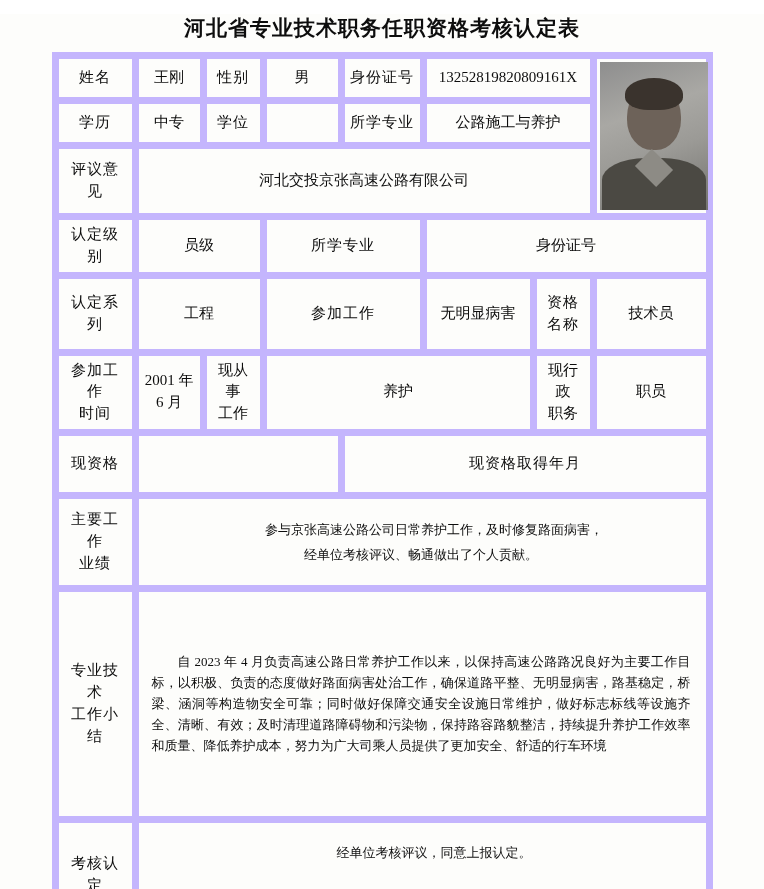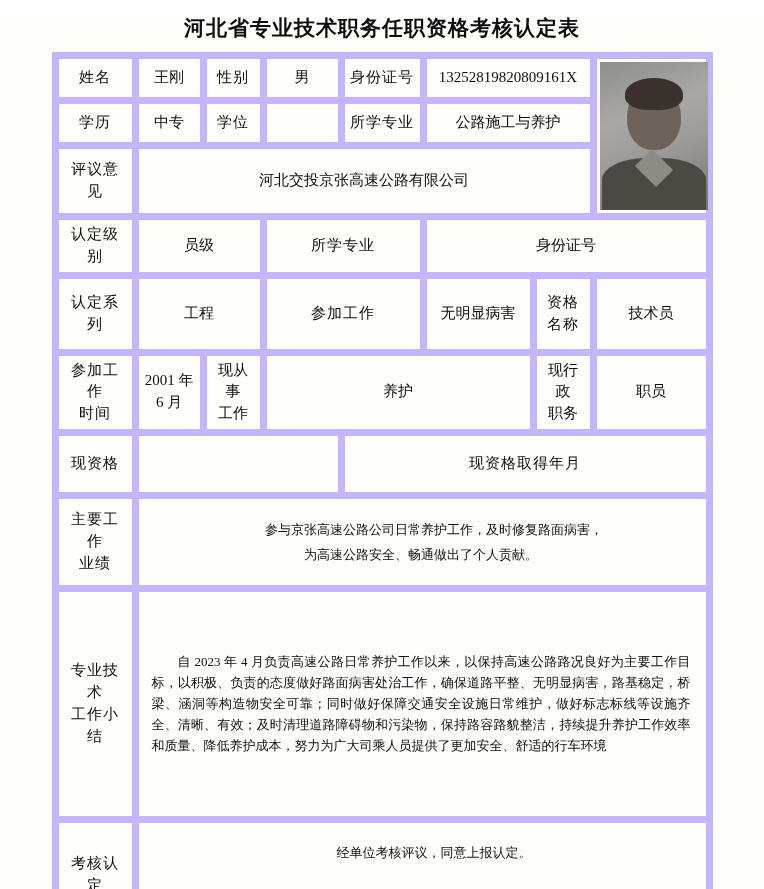--- a/index.html
+++ b/index.html
@@ -236,21 +236,21 @@
       <td class="lbl" colspan="4">现资格取得年月</td>
     </tr>
 
     <tr>
       <td class="lbl stacked" style="height:78px">
         <div>主要工作</div>
         <div>业绩</div>
       </td>
       <td colspan="7" class="text-left">
         <div class="para para-indent">参与京张高速公路公司日常养护工作，及时修复路面病害，</div>
-        <div class="para" style="padding-top:0">为高速公路安全、畅通做出了个人贡献。</div>
+        <div class="para" style="padding-top:0">经单位考核评议、畅通做出了个人贡献。</div>
       </td>
     </tr>
 
     <tr>
       <td class="lbl stacked" style="height:216px">
         <div>专业技术</div>
         <div>工作小结</div>
       </td>
       <td colspan="7" class="cell-inner-top">
         <div class="para para-indent text-just">自 2023 年 4 月负责高速公路日常养护工作以来，以保持高速公路路况良好为主要工作目标，以积极、负责的态度做好路面病害处治工作，确保道路平整、无明显病害，路基稳定，桥梁、涵洞等构造物安全可靠；同时做好保障交通安全设施日常维护，做好标志标线等设施齐全、清晰、有效；及时清理道路障碍物和污染物，保持路容路貌整洁，持续提升养护工作效率和质量、降低养护成本，努力为广大司乘人员提供了更加安全、舒适的行车环境</div>

